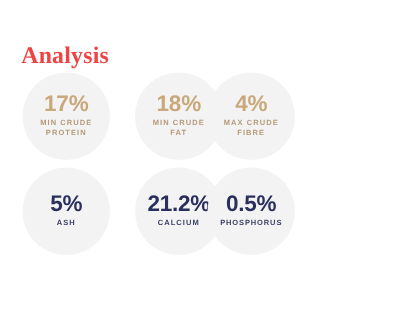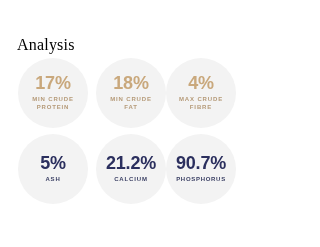--- a/index.html
+++ b/index.html
@@ -21,24 +21,24 @@
     height: 247px;
     background: #ffffff;
   }
 
   
   #title {
     position: absolute;
     left: 17px;
     top: 37px;
     font-family: "Liberation Serif", serif;
-    font-weight: normal;
-    font-size: 16px;
+    font-weight: bold;
+    font-size: 19px;
     line-height: 15px;
-    color: #000000;
+    color: #ef4444;
     letter-spacing: 0.2px;
     white-space: nowrap;
   }
 
   
   #grid {
     position: absolute;
     left: 18px;
     top: 58px;
     width: 218px;
@@ -54,21 +54,21 @@
     display: flex;
     flex-direction: column;
     align-items: center;
     justify-content: center;
     box-sizing: border-box;
     padding-bottom: 1px;
   }
 
   
   .c0 { left: 0px; }
-  .c1 { left: 78px; }
+  .c1 { left: 90px; }
   .c2 { left: 148px; }
   .r0 { top: 0px; }
   .r1 { top: 76px; }
 
   .stat-value {
     font-family: "Liberation Sans", sans-serif;
     font-weight: bold;
     font-size: 18px;
     line-height: 19px;
     letter-spacing: -0.2px;
@@ -130,18 +130,18 @@
       <div class="stat-value">5%</div>
       <div class="stat-label">ASH</div>
     </div>
 
     <div class="stat navy r1 c1">
       <div class="stat-value">21.2%</div>
       <div class="stat-label">CALCIUM</div>
     </div>
 
     <div class="stat navy r1 c2">
-      <div class="stat-value">90.7%</div>
+      <div class="stat-value">0.5%</div>
       <div class="stat-label label-wide">PHOSPHORUS</div>
     </div>
 
   </div>
 </div>
 
 </body></html>

